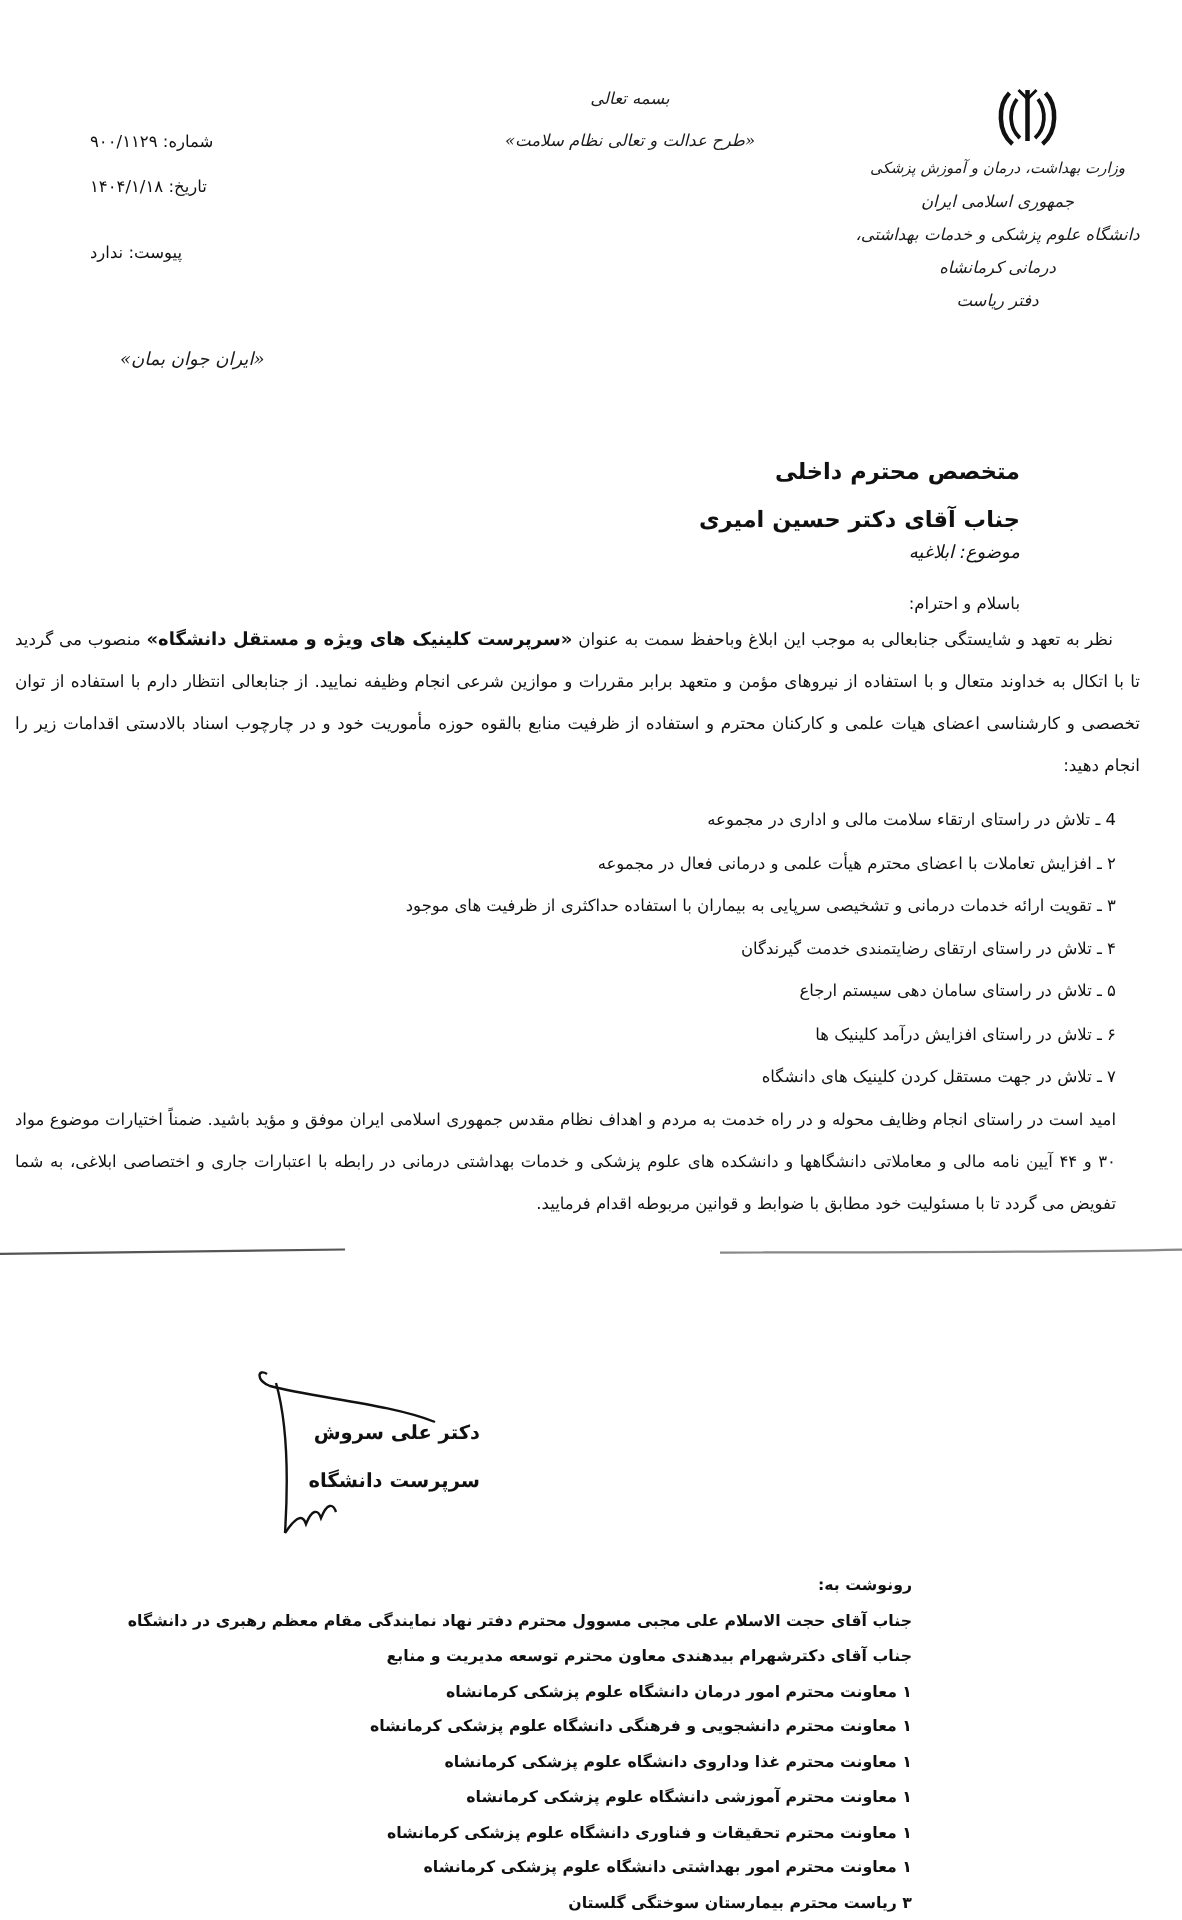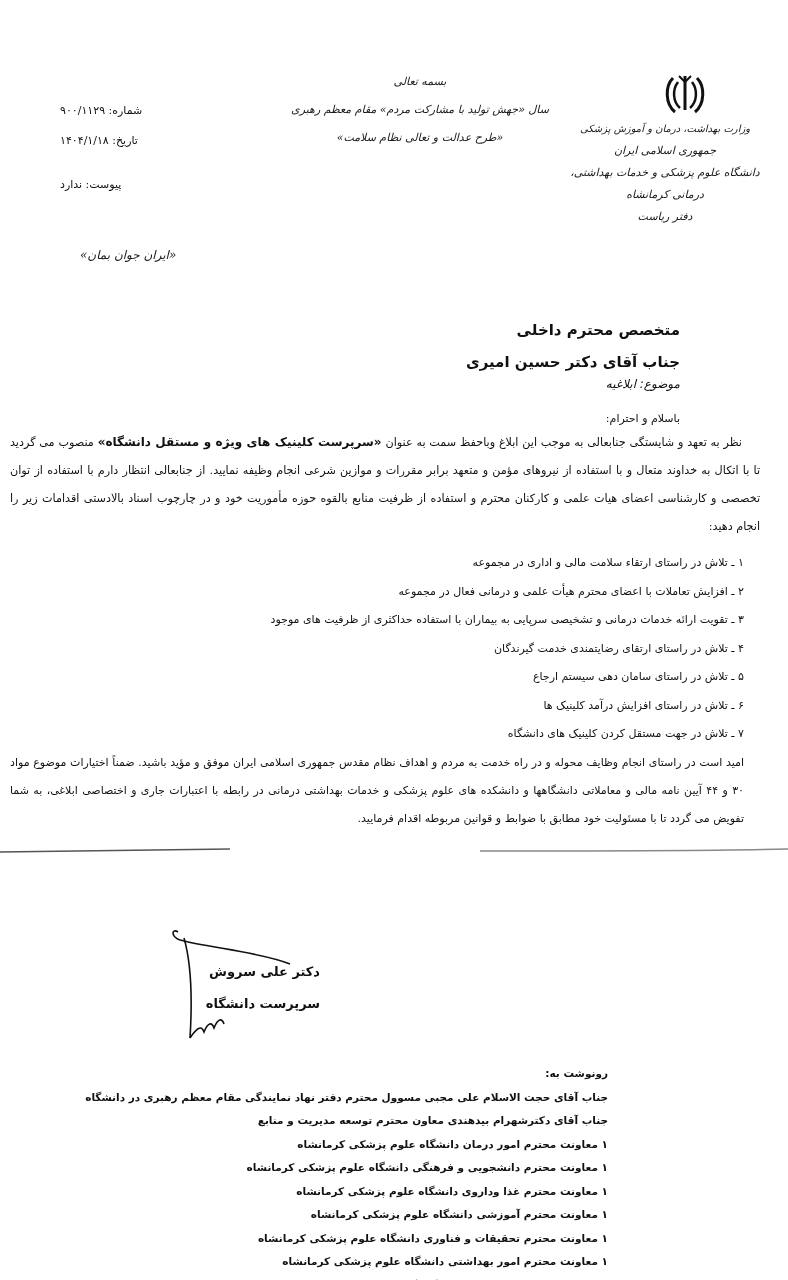--- a/index.html
+++ b/index.html
@@ -1,20 +1,20 @@
 <!DOCTYPE html>
 <html lang="fa" dir="rtl"><head>
   <meta charset="utf-8">
   <style>
     html, body { margin: 0; padding: 0; background: #ffffff; }
     body {
       width: 788px; height: 1280px; position: relative; overflow: hidden;
       font-family: "DejaVu Sans", "Liberation Sans", sans-serif; color: #111;
     }
-    .abs { position: absolute; margin-top: 16px; }
+    .abs { position: absolute; }
     .script { font-family: "DejaVu Serif", "Liberation Serif", serif; font-style: italic; color: #1a1a1a; }
     .emblem { left: 663px; top: 56px; width: 44px; height: 46px; }
     .ministry { right: 28px; top: 102px; width: 190px; text-align: center; font-size: 11px; line-height: 22px; }
     .ministry div:nth-child(1) { font-size: 10px; }
     .center-head { left: 270px; top: 52px; width: 300px; text-align: center; font-size: 11px; line-height: 28px; }
     .meta { left: 60px; top: 80px; width: 130px; text-align: left; font-size: 11px; font-weight: normal; line-height: 30px; }
     .meta .row { white-space: nowrap; }
     .meta .attach { margin-top: 14px; }
     .slogan { left: 80px; top: 232px; font-size: 12px; }
     .addressee { right: 108px; top: 298px; text-align: right; font-weight: bold; font-size: 15px; line-height: 32px; }
@@ -48,21 +48,20 @@
 </div>
 <div class="abs ministry script">
   <div>وزارت بهداشت، درمان و آموزش پزشکی</div>
   <div>جمهوری اسلامی ایران</div>
   <div>دانشگاه علوم پزشکی و خدمات بهداشتی، درمانی کرمانشاه</div>
   <div>دفتر ریاست</div>
 </div>
 
 <div class="abs center-head script">
   <div>بسمه تعالی</div>
-  <div>سال «جهش تولید با مشارکت مردم» مقام معظم رهبری</div>
   <div>«طرح عدالت و تعالی نظام سلامت»</div>
 </div>
 
 <div class="abs meta">
   <div class="row">
     <span>شماره:</span>
     <span>۹۰۰/۱۱۲۹</span>
   </div>
   <div class="row">
     <span>تاریخ:</span>
@@ -83,21 +82,21 @@
 <div class="abs subject">موضوع: ابلاغیه</div>
 <div class="abs greeting">باسلام و احترام:</div>
 
 <div class="abs body-text">
   <p class="indent">
     <span>نظر به تعهد و شایستگی جنابعالی به موجب این ابلاغ وباحفظ سمت به عنوان </span><b>«سرپرست کلینیک های ویژه و مستقل دانشگاه»</b><span> منصوب می گردید تا با اتکال به خداوند متعال و با استفاده از نیروهای مؤمن و متعهد برابر مقررات و موازین شرعی انجام وظیفه نمایید. از جنابعالی انتظار دارم با استفاده از توان تخصصی و کارشناسی اعضای هیات علمی و کارکنان محترم و استفاده از ظرفیت منابع بالقوه حوزه مأموریت خود و در چارچوب اسناد بالادستی اقدامات زیر را انجام دهید:</span>
   </p>
 </div>
 
 <div class="abs actions">
-  <div>۱ ـ تلاش در راستای ارتقاء سلامت مالی و اداری در مجموعه</div>
+  <div>4 ـ تلاش در راستای ارتقاء سلامت مالی و اداری در مجموعه</div>
   <div>۲ ـ افزایش تعاملات با اعضای محترم هیأت علمی و درمانی فعال در مجموعه</div>
   <div>۳ ـ تقویت ارائه خدمات درمانی و تشخیصی سرپایی به بیماران با استفاده حداکثری از ظرفیت های موجود</div>
   <div>۴ ـ تلاش در راستای ارتقای رضایتمندی خدمت گیرندگان</div>
   <div>۵ ـ تلاش در راستای سامان دهی سیستم ارجاع</div>
   <div>۶ ـ تلاش در راستای افزایش درآمد کلینیک ها</div>
   <div>۷ ـ تلاش در جهت مستقل کردن کلینیک های دانشگاه</div>
 </div>
 
 <div class="abs closing">
   <p>امید است در راستای انجام وظایف محوله و در راه خدمت به مردم و اهداف نظام مقدس جمهوری اسلامی ایران موفق و مؤید باشید. ضمناً اختیارات موضوع مواد ۳۰ و ۴۴ آیین نامه مالی و معاملاتی دانشگاهها و دانشکده های علوم پزشکی و خدمات بهداشتی درمانی در رابطه با اعتبارات جاری و اختصاصی ابلاغی، به شما تفویض می گردد تا با مسئولیت خود مطابق با ضوابط و قوانین مربوطه اقدام فرمایید.</p>

